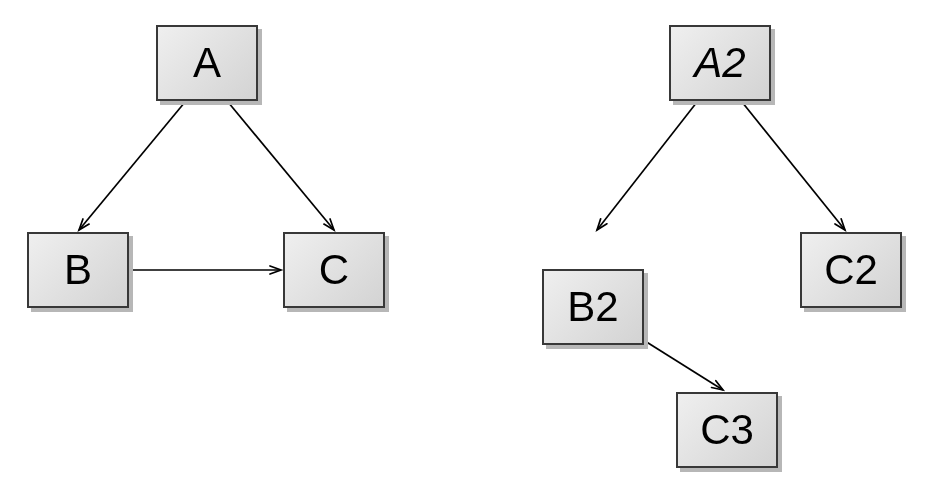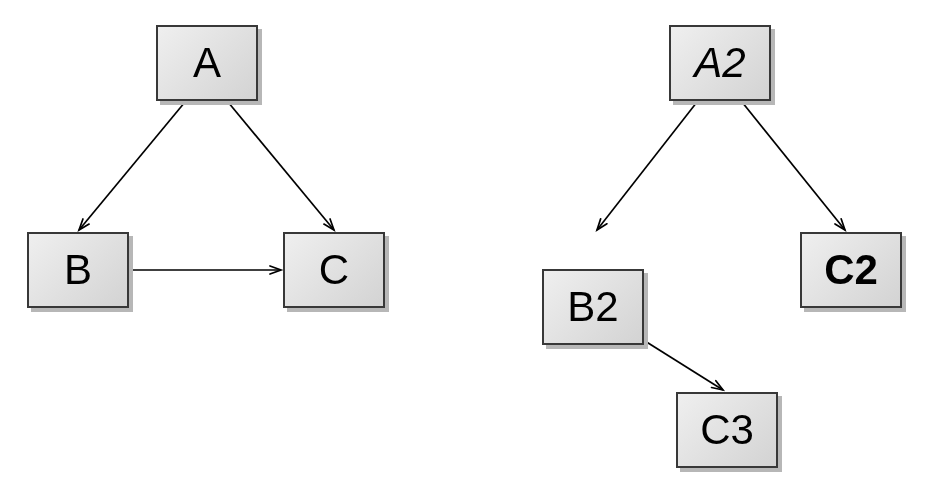--- a/index.html
+++ b/index.html
@@ -62,19 +62,19 @@
       <div class="node" style="left: 283px; top: 232px; width: 102px; height: 76px; background: linear-gradient(135deg, rgb(239, 239, 239) 0%, rgb(211, 211, 211) 100%); border-color: rgb(56, 56, 56); box-shadow: rgb(183, 183, 183) 4px 4px 0px;">
         <span class="node-label" style="color: rgb(0, 0, 0);">C</span>
       </div>
       <div class="node" style="left: 669px; top: 25px; width: 102px; height: 76px; background: linear-gradient(135deg, rgb(239, 239, 239) 0%, rgb(211, 211, 211) 100%); border-color: rgb(56, 56, 56); box-shadow: rgb(183, 183, 183) 4px 4px 0px; font-style: italic;">
         <span class="node-label" style="color: rgb(0, 0, 0);">A2</span>
       </div>
       <div class="node" style="left: 542px; top: 232px; width: 102px; height: 76px; background: linear-gradient(135deg, rgb(239, 239, 239) 0%, rgb(211, 211, 211) 100%); border-color: rgb(56, 56, 56); box-shadow: rgb(183, 183, 183) 4px 4px 0px; margin-top: 37px;">
         <span class="node-label" style="color: rgb(0, 0, 0);">B2</span>
       </div>
       <div class="node" style="left: 800px; top: 232px; width: 102px; height: 76px; background: linear-gradient(135deg, rgb(239, 239, 239) 0%, rgb(211, 211, 211) 100%); border-color: rgb(56, 56, 56); box-shadow: rgb(183, 183, 183) 4px 4px 0px;">
-        <span class="node-label" style="color: rgb(0, 0, 0); font-weight: bold;">C2</span>
+        <span class="node-label" style="color: rgb(0, 0, 0);">C2</span>
       </div>
       <div class="node" style="left: 676px; top: 392px; width: 102px; height: 76px; background: linear-gradient(135deg, rgb(239, 239, 239) 0%, rgb(211, 211, 211) 100%); border-color: rgb(56, 56, 56); box-shadow: rgb(183, 183, 183) 4px 4px 0px;">
         <span class="node-label" style="color: rgb(0, 0, 0); text-align: right;">C3</span>
       </div>
     </div>
 </div>
 
 </body></html>

